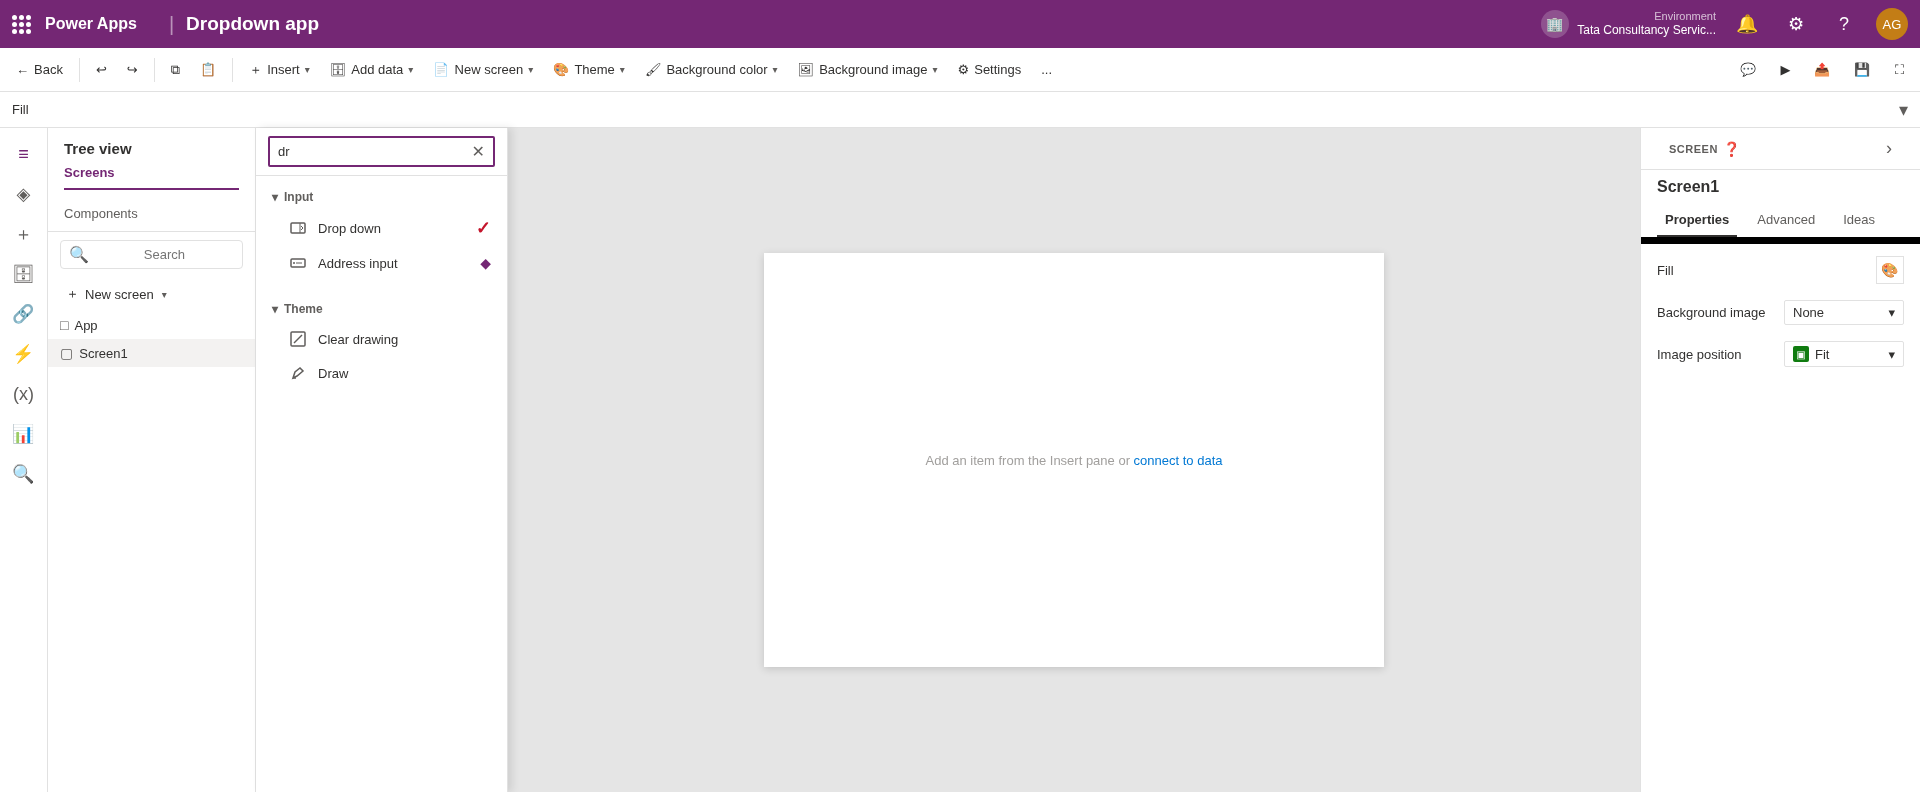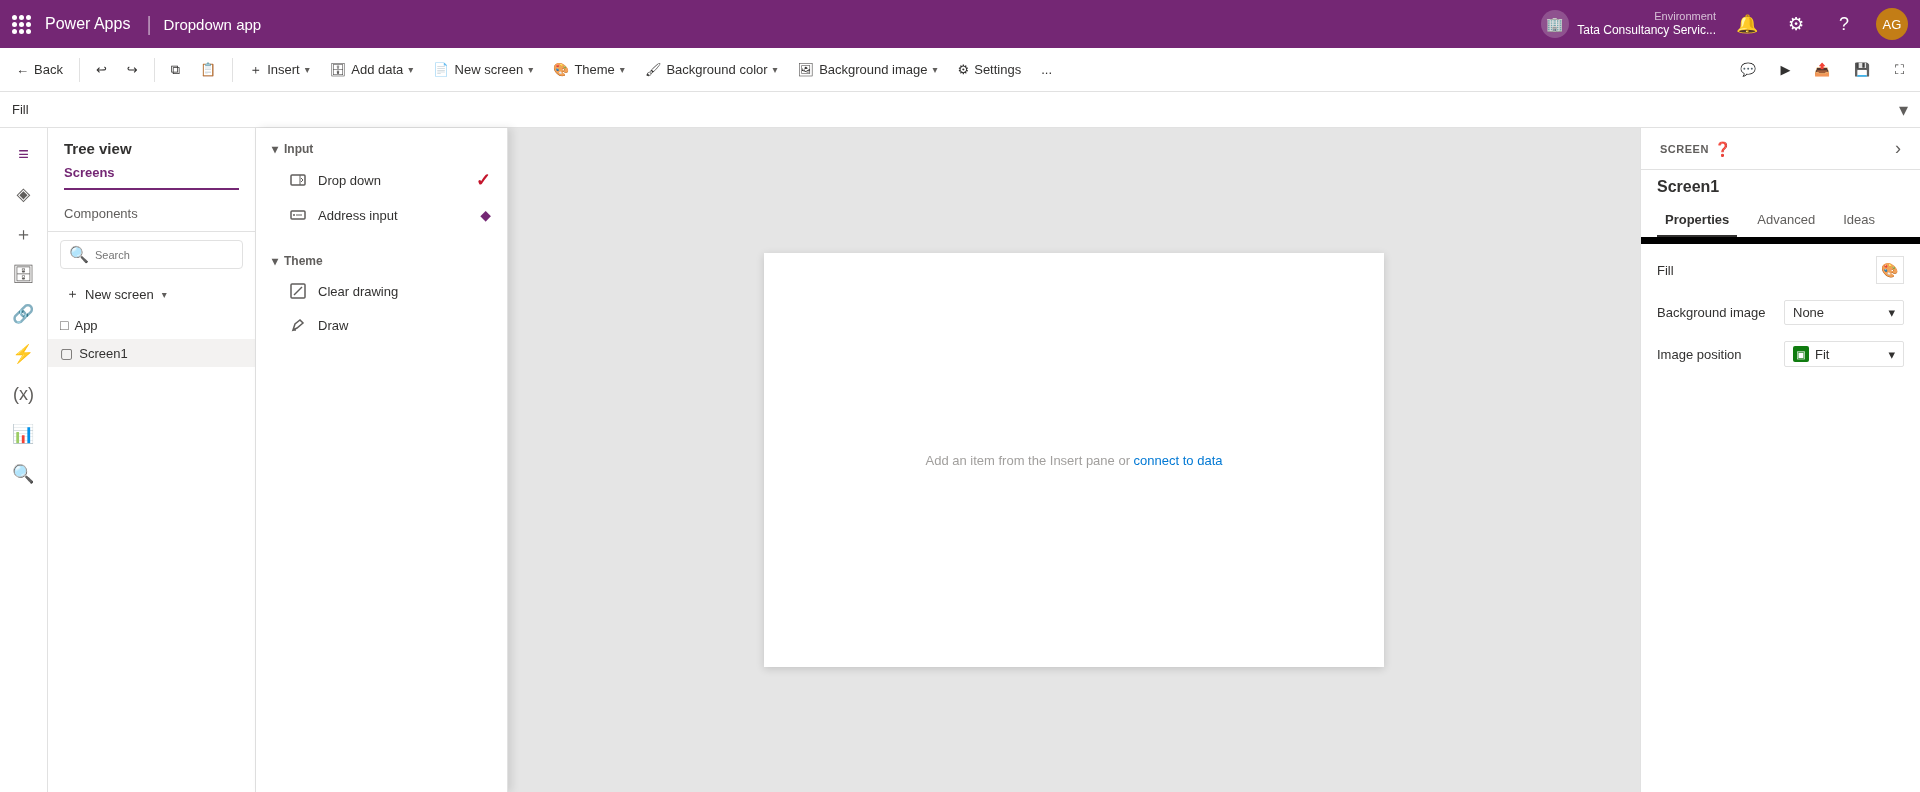--- a/index.html
+++ b/index.html
@@ -23,33 +23,33 @@
       margin-right: 6px;
       cursor: pointer;
     }
     .top-nav-grid-icon span {
       width: 5px; height: 5px;
       background: white;
       border-radius: 50%;
       display: block;
     }
     .top-nav-brand {
-      font-weight: 400;
+      font-weight: 700;
       font-size: 16px;
       white-space: nowrap;
-      margin-right: 4px;
+      margin-right: 20px;
     }
     .top-nav-sep {
       color: rgba(255,255,255,0.5);
       font-size: 20px;
       margin: 0 4px;
     }
     .top-nav-app-name {
-      font-size: 15px;
-      font-weight: 400;
+      font-size: 19px;
+      font-weight: 700;
     }
     .top-nav-right {
       margin-left: auto;
       display: flex;
       align-items: center;
       gap: 16px;
     }
     .top-nav-env {
       display: flex;
       align-items: center;
@@ -205,23 +205,24 @@
       align-items: center;
       margin: 8px 12px;
       border: 1px solid #e1e1e1;
       border-radius: 4px;
       padding: 4px 8px;
       gap: 6px;
     }
     .tree-search-input {
       border: none;
       outline: none;
-      font-size: 11px;
+      font-size: 13px;
       width: 100%;
       color: #404040;
+      text-align: center;
     }
     .new-screen-btn {
       display: flex;
       align-items: center;
       gap: 6px;
       padding: 6px 12px;
       font-size: 13px;
       color: #323130;
       cursor: pointer;
       border-radius: 4px;
@@ -353,21 +354,21 @@
       width: 280px;
       background: white;
       border-left: 1px solid #e1e1e1;
       display: flex;
       flex-direction: column;
     }
     .right-panel-header {
       display: flex;
       align-items: center;
       justify-content: space-between;
-      padding: 10px 19px;
+      padding: 10px 28px;
       border-bottom: 1px solid #e1e1e1;
     }
     .right-panel-title {
       display: flex;
       align-items: center;
       gap: 6px;
       font-size: 11px;
       font-weight: 600;
       color: #605e5c;
       text-transform: uppercase;
@@ -580,20 +581,26 @@
       <span class="tree-item-icon">□</span>
       <span>App</span>
     </div>
     <div class="tree-item selected">
       <span class="tree-item-icon">▢</span>
       <span>Screen1</span>
     </div>
   </div>
 
   <div class="insert-dropdown">
+    <div class="insert-search-row">
+      <div class="insert-search-box">
+        <input class="insert-search-input" value="dr" style="">
+        <span class="insert-clear-btn">✕</span>
+      </div>
+    </div>
 
     <div class="insert-section">
       <div class="insert-section-header">
         <span class="insert-section-icon">▾</span>
         <span>Input</span>
       </div>
       <div class="insert-item">
         <div class="insert-item-icon">
           <svg width="16" height="16" viewBox="0 0 16 16" fill="none">
             <rect x="1" y="3" width="14" height="10" rx="1" stroke="#605e5c" stroke-width="1.5"></rect>

